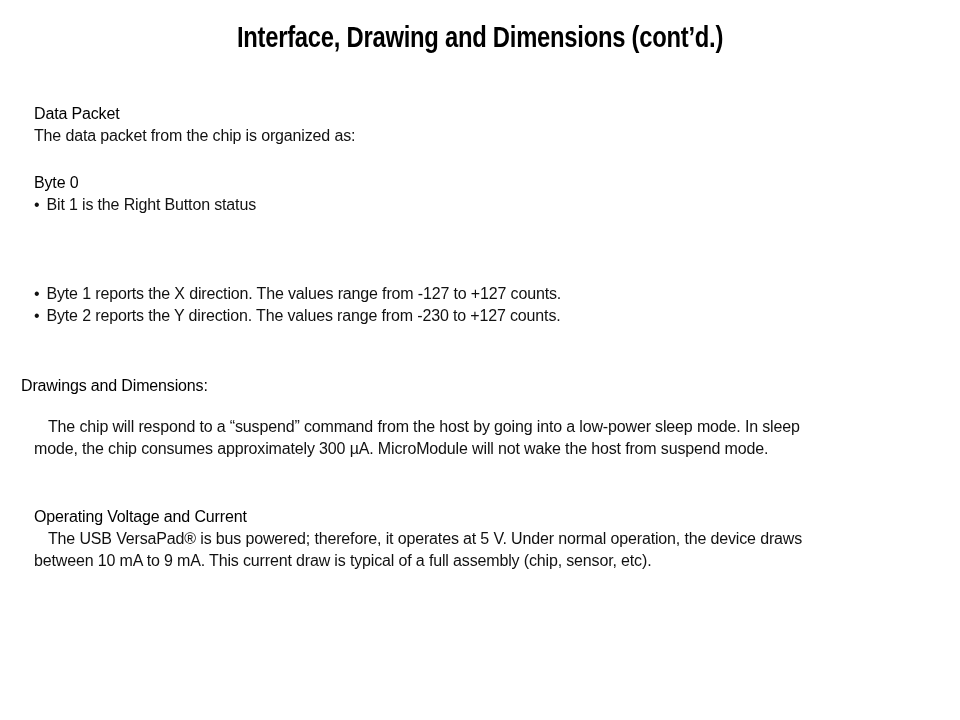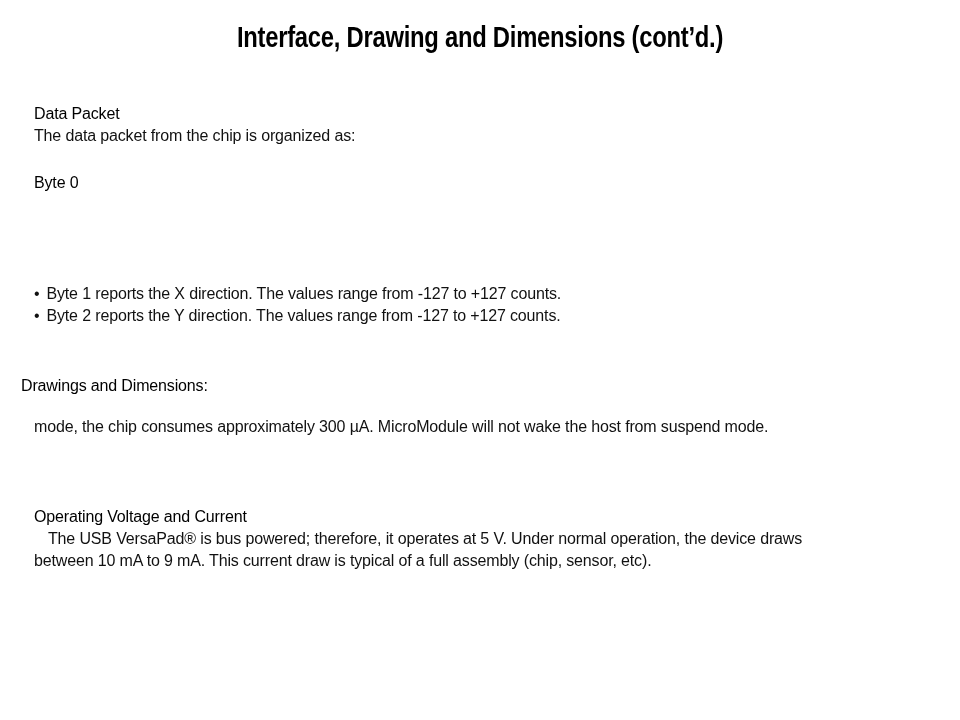--- a/index.html
+++ b/index.html
@@ -62,36 +62,40 @@
 
   <h1 class="slide-title">Interface, Drawing and Dimensions (cont’d.)</h1>
 
   <section class="block" style="top:103px">
     <div class="h">Data Packet</div>
     <div class="line">The data packet from the chip is organized as:</div>
   </section>
 
   <section class="block" style="top:172px">
     <div class="h">Byte 0</div>
+    <div class="line bullet-line">
+      <span class="bullet">•</span><span>Bit 1 is the Right Button status</span>
+    </div>
   </section>
 
   <section class="block" style="top:283px">
     <div class="line bullet-line">
       <span class="bullet">•</span><span>Byte 1 reports the X direction. The values range from -127 to +127 counts.</span>
     </div>
     <div class="line bullet-line">
-      <span class="bullet">•</span><span>Byte 2 reports the Y direction. The values range from -127 to +127 counts.</span>
+      <span class="bullet">•</span><span>Byte 2 reports the Y direction. The values range from -230 to +127 counts.</span>
     </div>
   </section>
 
   <section class="block drawings-block" style="top:375px">
     <div class="h">Drawings and Dimensions:</div>
   </section>
 
   <section class="block" style="top:416px">
+    <div class="line indent">The chip will respond to a “suspend” command from the host by going into a low-power sleep mode. In sleep</div>
     <div class="line">mode, the chip consumes approximately 300 µA. MicroModule will not wake the host from suspend mode.</div>
   </section>
 
   <section class="block" style="top:506px">
     <div class="h">Operating Voltage and Current</div>
     <div class="line indent">The USB VersaPad® is bus powered; therefore, it operates at 5 V. Under normal operation, the device draws</div>
     <div class="line">between 10 mA to 9 mA. This current draw is typical of a full assembly (chip, sensor, etc).</div>
   </section>
 
 </div>

